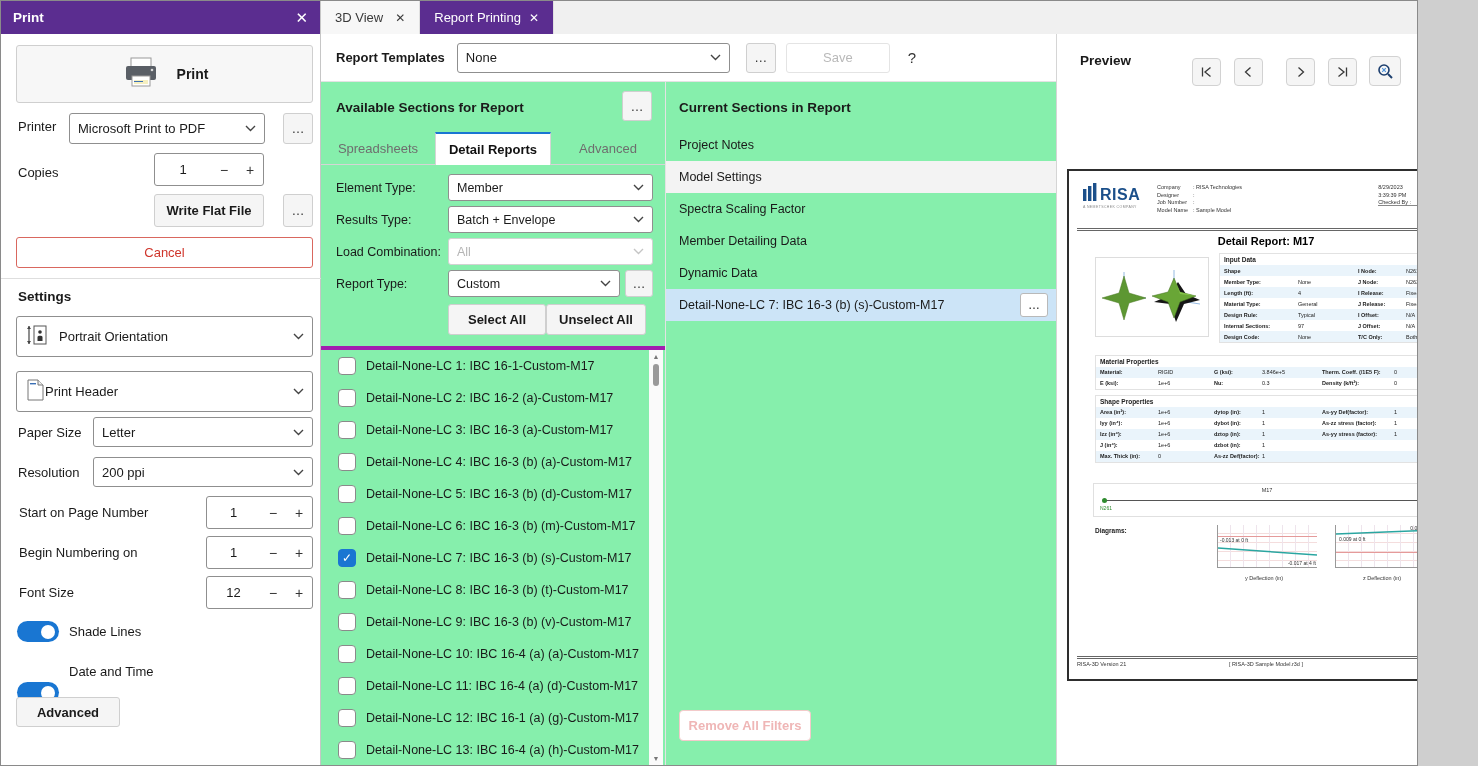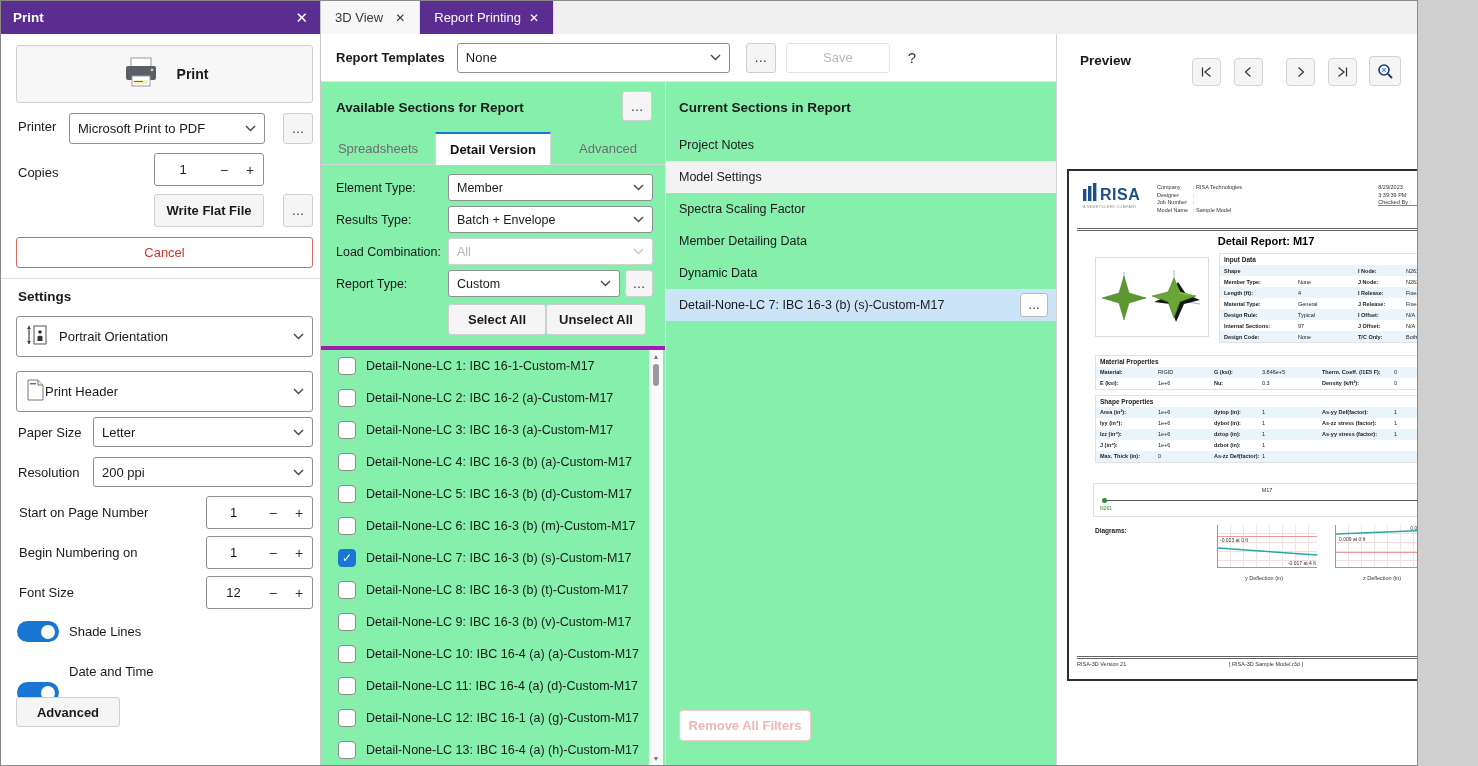--- a/index.html
+++ b/index.html
@@ -281,21 +281,21 @@
     </div>
 
     <div class="columns">
 
       <section class="avail">
         <span class="avail-hd">Available Sections for Report</span>
         <div class="avail-ell sqbtn">…</div>
 
         <div class="subtabs">
           <div class="subtab">Spreadsheets</div>
-          <div class="subtab active">Detail Version</div>
+          <div class="subtab active">Detail Reports</div>
           <div class="subtab">Advanced</div>
         </div>
 
         <div class="form">
           <div class="frow">
             <span class="flab">Element Type:</span>
             <div class="selbox">
               <span>Member</span>
               <svg class="chev" viewBox="0 0 11 7">
                   <path d="M1 1l4.5 4.5L10 1"></path>

